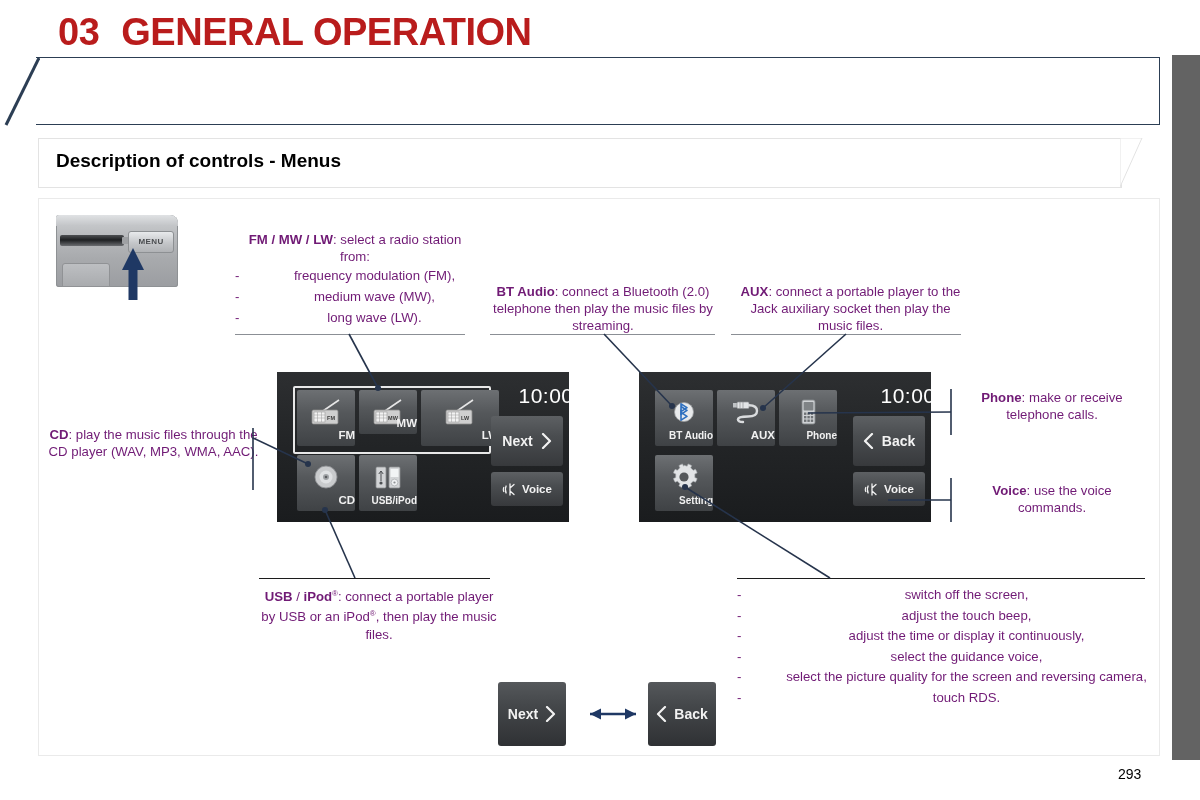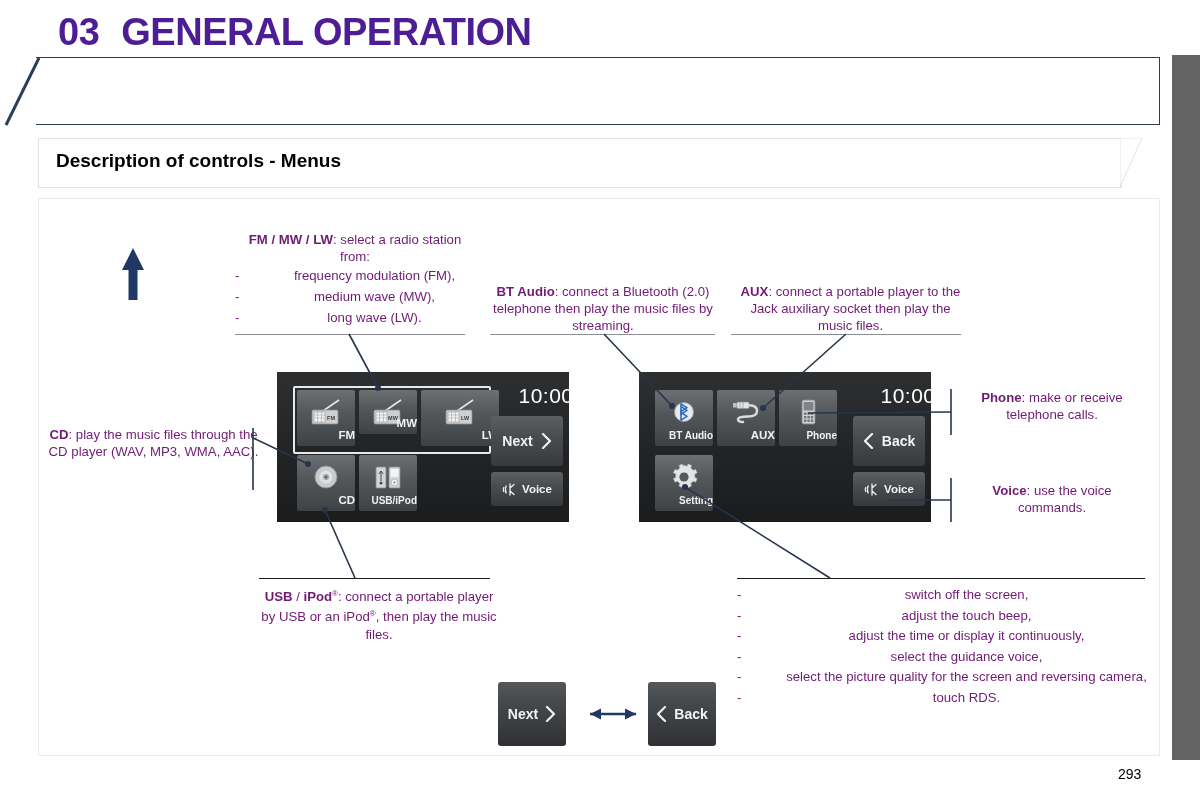--- a/index.html
+++ b/index.html
@@ -44,21 +44,21 @@
     top: -1.5px;
     width: 40px;
     height: 69px;
   }
   .chapter-title {
     position: absolute;
     left: 58px;
     top: 11px;
     font-size: 38px;
     font-weight: bold;
-    color: #4c1d95;
+    color: #b91c1c;
     letter-spacing: -0.5px;
     white-space: nowrap;
     text-align: center;
   }
   .chapter-num {
     margin-right: 22px;
   }
 
   
   .section-banner {
@@ -296,20 +296,26 @@
 
   <div class="section-banner">
     <svg class="corner" viewBox="0 0 23 50" preserveAspectRatio="none">
       <path d="M0 0 L22 0 L0 49 Z" fill="#ffffff" stroke="#e3e3e3" stroke-width="1"></path>
     </svg>
   </div>
   <div class="section-title">Description of controls - Menus</div>
 
   <div class="content-frame"></div>
 
+  <div class="headunit">
+    <div class="hu-topband"></div>
+    <div class="hu-slot"></div>
+    <div class="hu-menu">MENU</div>
+    <div class="hu-lowerbtn"></div>
+  </div>
 
   <div class="screen scr-left">
 
     <div class="selbox" style="left:16px; top:14px; width:194px; height:64px;"></div>
 
     <div class="tile" style="left:20px; top:18px; width:58px; height:56px;">
       <div class="ticon">
         <svg width="40" height="30" viewBox="0 0 40 30" style="display:block;margin:0 auto;">
           <line x1="14" y1="16" x2="33" y2="3" stroke="#e6e6e6" stroke-width="1.6"></line>
           <rect x="6" y="13" width="26" height="14" rx="1.5" fill="#cfcfcf" stroke="#8b8b8b" stroke-width="0.8"></rect>

